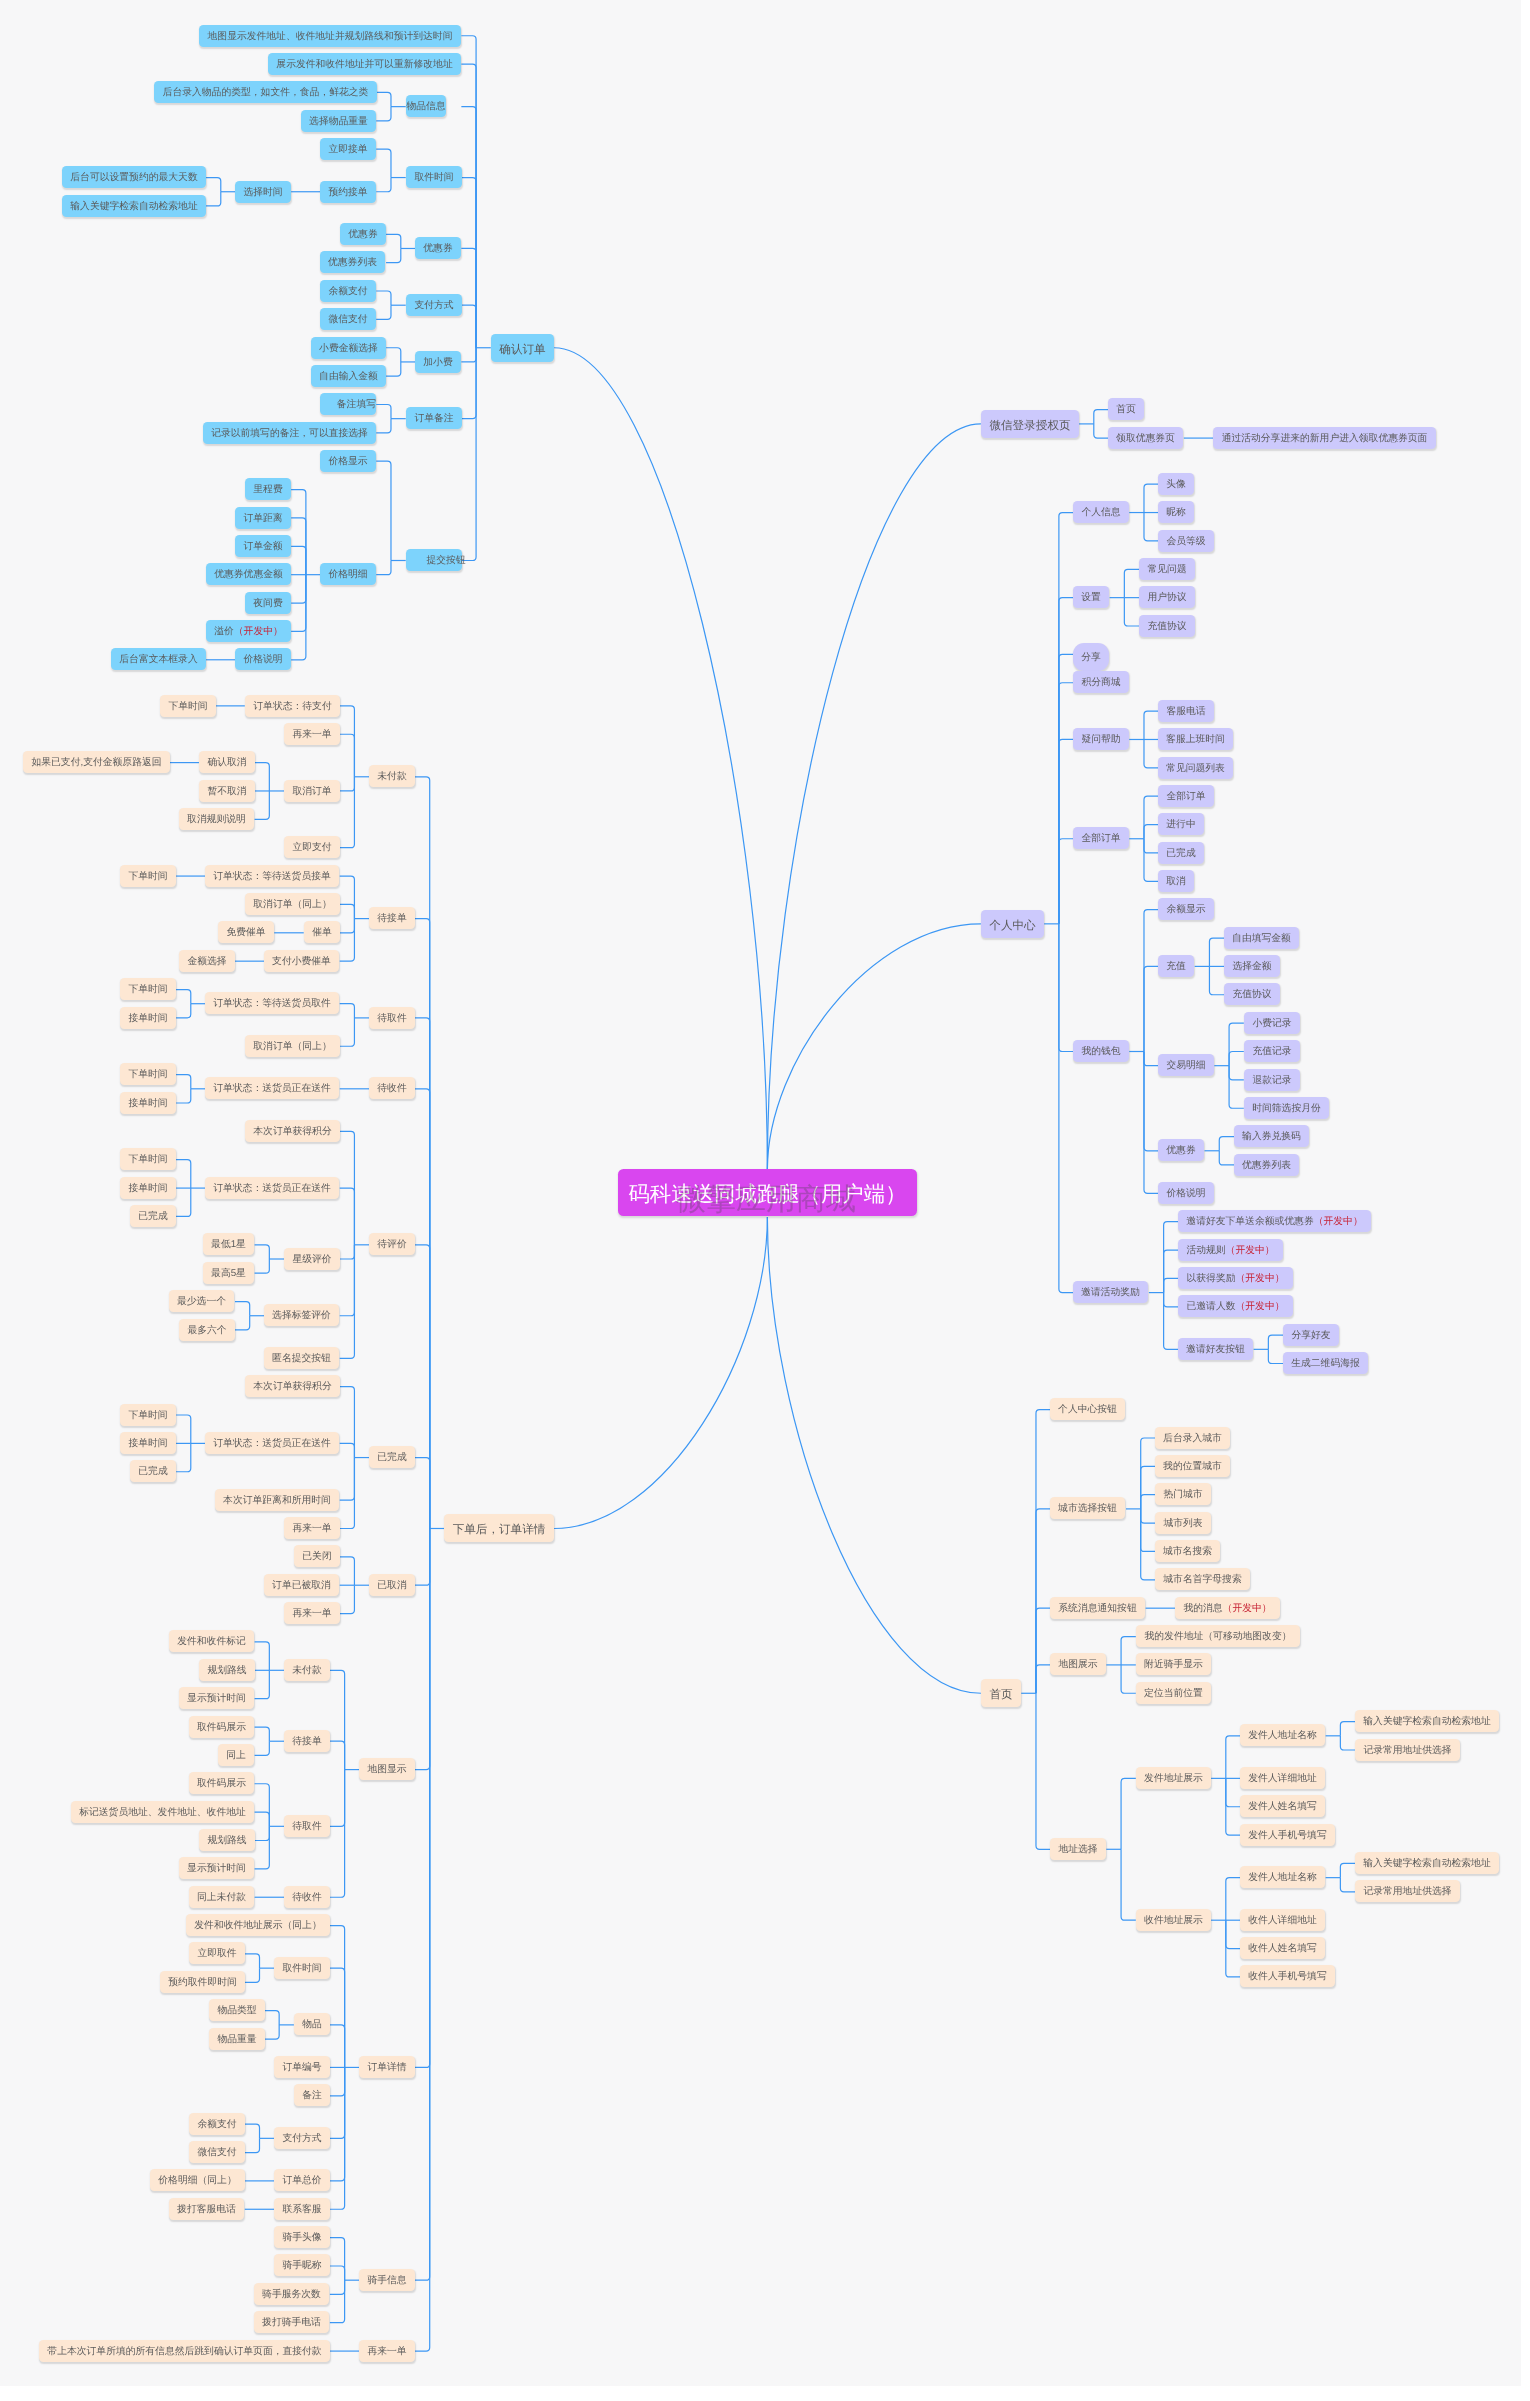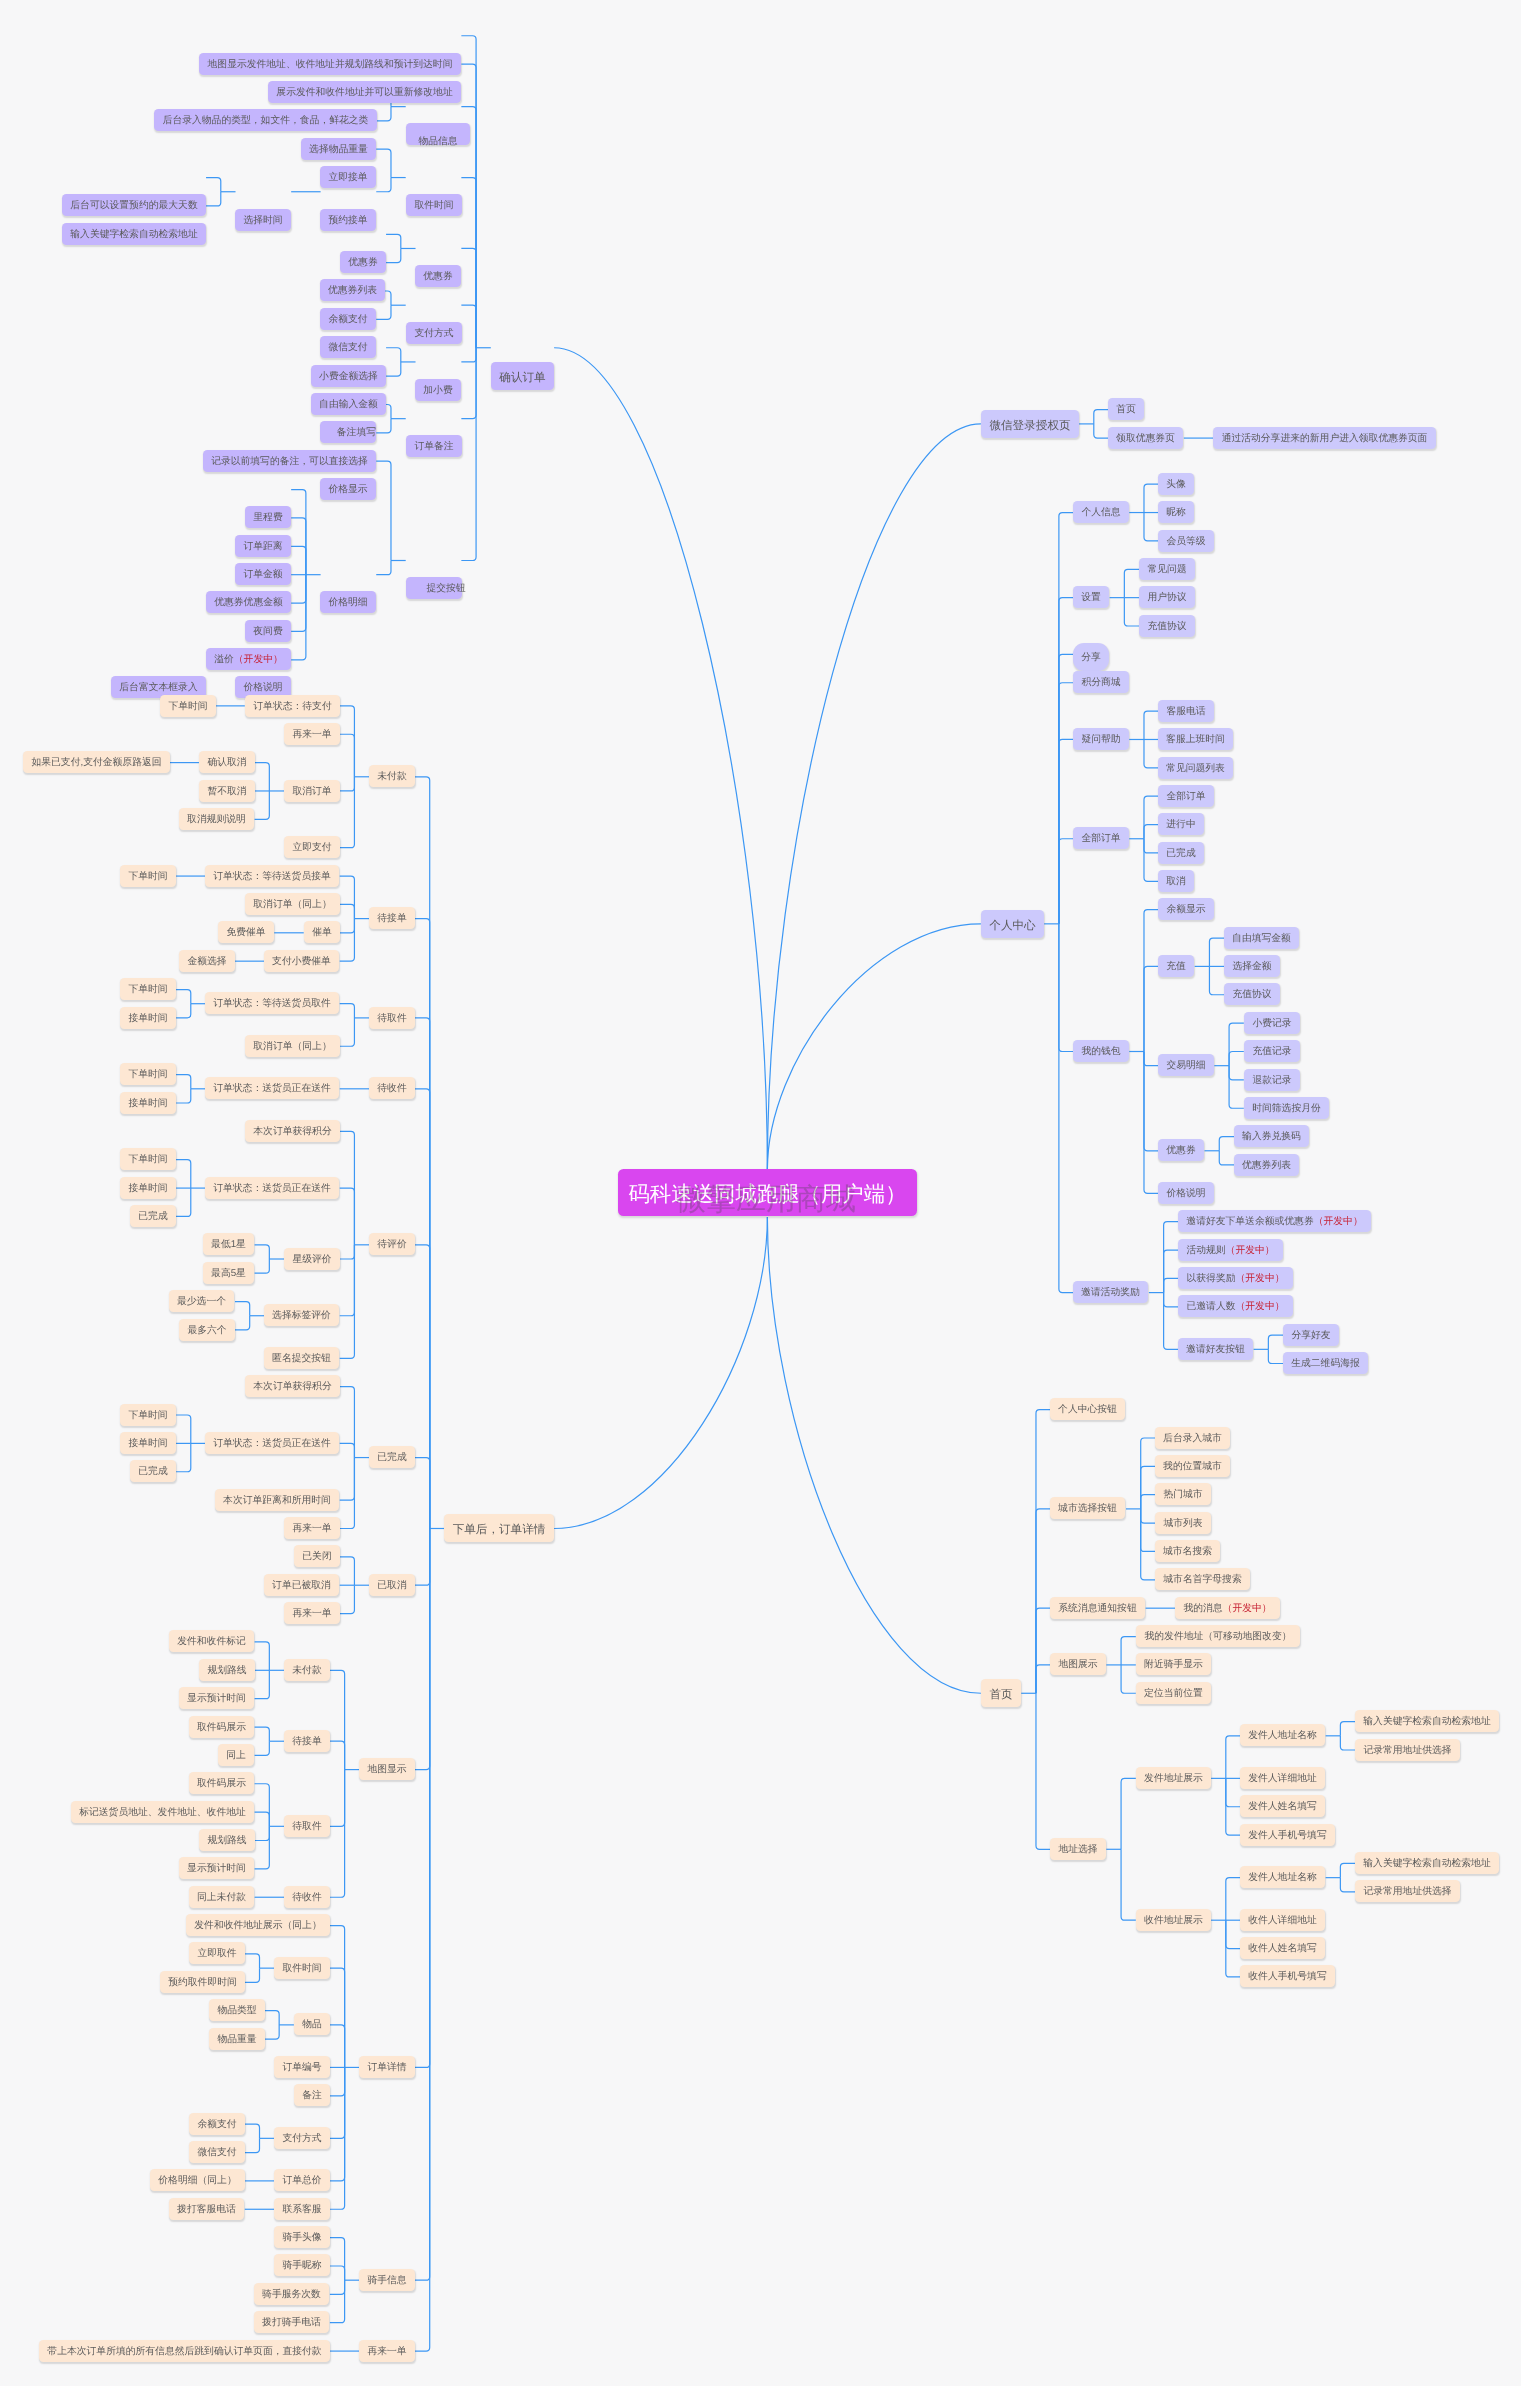--- a/index.html
+++ b/index.html
@@ -17,21 +17,21 @@
   #nodes{position:absolute;left:0;top:0;width:1521px;height:2386px;}
   .node{
     position:absolute;box-sizing:border-box;border-radius:4.4px;
     display:flex;align-items:center;justify-content:center;
     white-space:nowrap;color:#5a5a5a;line-height:1;
     box-shadow:0.5px 1.1px 1.6px rgba(0,0,0,0.13);
   }
   .node > span{display:inline-block;transform:translateY(1.1px);}
   .node.root > span{transform:translateY(2.2px);}
   .node[data-level="1"] > span{transform:translateY(1.9px);}
-  .node.blue{background:#c4b5fd;margin-top:28px;}
+  .node.blue{background:#7dd3fc;}
   .node.orange{background:#fde7d3;}
   .node.purple{background:#ccc9fc;}
   .node.root{background:#d946ef;color:#ffffff;border-radius:5.5px;box-shadow:0.5px 1.1px 2.2px rgba(0,0,0,0.13);align-items:center;}
   .dev{color:#c62033;}
   .watermark{position:absolute;color:rgba(70,70,70,0.30);
     letter-spacing:0px;white-space:nowrap;z-index:5;line-height:1;}
 </style>
 </head>
 <body>
 
@@ -298,21 +298,21 @@
   <div id="nodes">
       <div class="node blue" data-level="1" style="left: 491px; top: 334px; width: 63px; height: 28px; font-size: 11.6px;">
         <span>确认订单</span>
       </div>
       <div class="node blue" data-level="2" style="left: 199px; top: 24.5px; width: 262px; height: 22.4px; font-size: 9.8px;">
         <span>地图显示发件地址、收件地址并规划路线和预计到达时间</span>
       </div>
       <div class="node blue" data-level="2" style="left: 268px; top: 53px; width: 193px; height: 22.4px; font-size: 9.8px;">
         <span>展示发件和收件地址并可以重新修改地址</span>
       </div>
-      <div class="node blue" data-level="2" style="left: 406px; top: 95px; width: 64px; height: 22.4px; font-size: 9.8px; align-items: flex-end;">
+      <div class="node blue" data-level="2" style="left: 406px; top: 95px; width: 40px; height: 22.4px; font-size: 9.8px;">
         <span>物品信息</span>
       </div>
       <div class="node blue" data-level="3" style="left: 154px; top: 81px; width: 223px; height: 22.4px; font-size: 9.8px;">
         <span>后台录入物品的类型，如文件，食品，鲜花之类</span>
       </div>
       <div class="node blue" data-level="3" style="left: 301px; top: 110px; width: 75px; height: 22.4px; font-size: 9.8px;">
         <span>选择物品重量</span>
       </div>
       <div class="node blue" data-level="2" style="left: 406px; top: 166px; width: 56px; height: 22.4px; font-size: 9.8px;">
         <span>取件时间</span>

